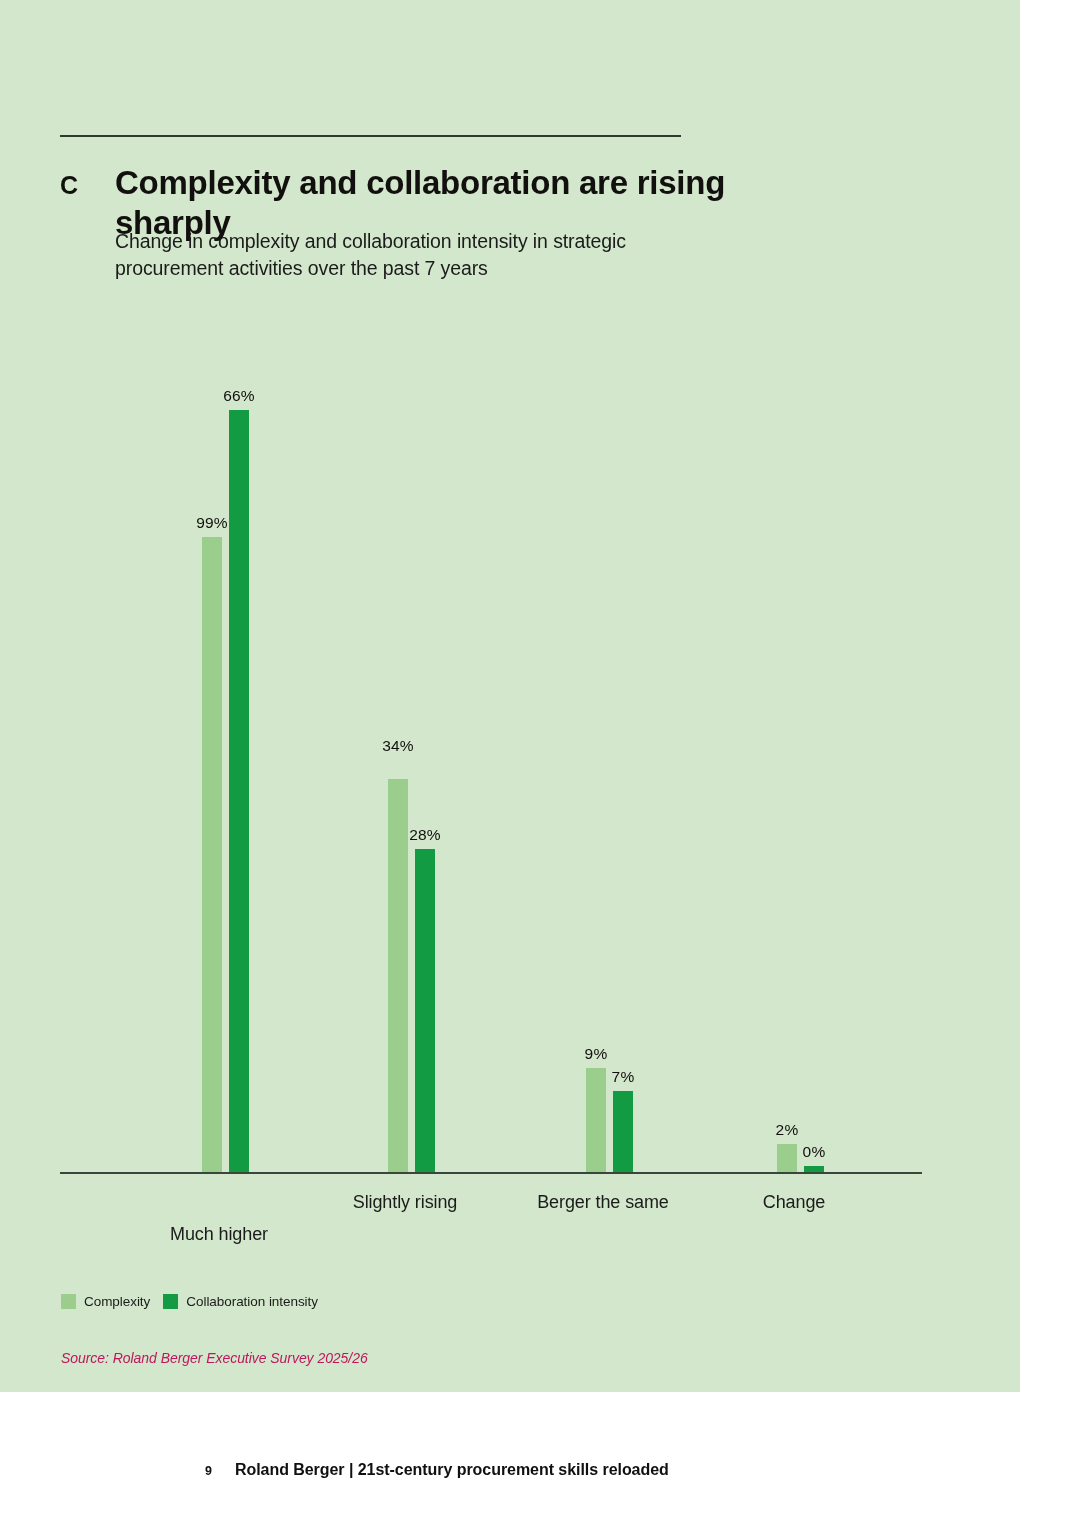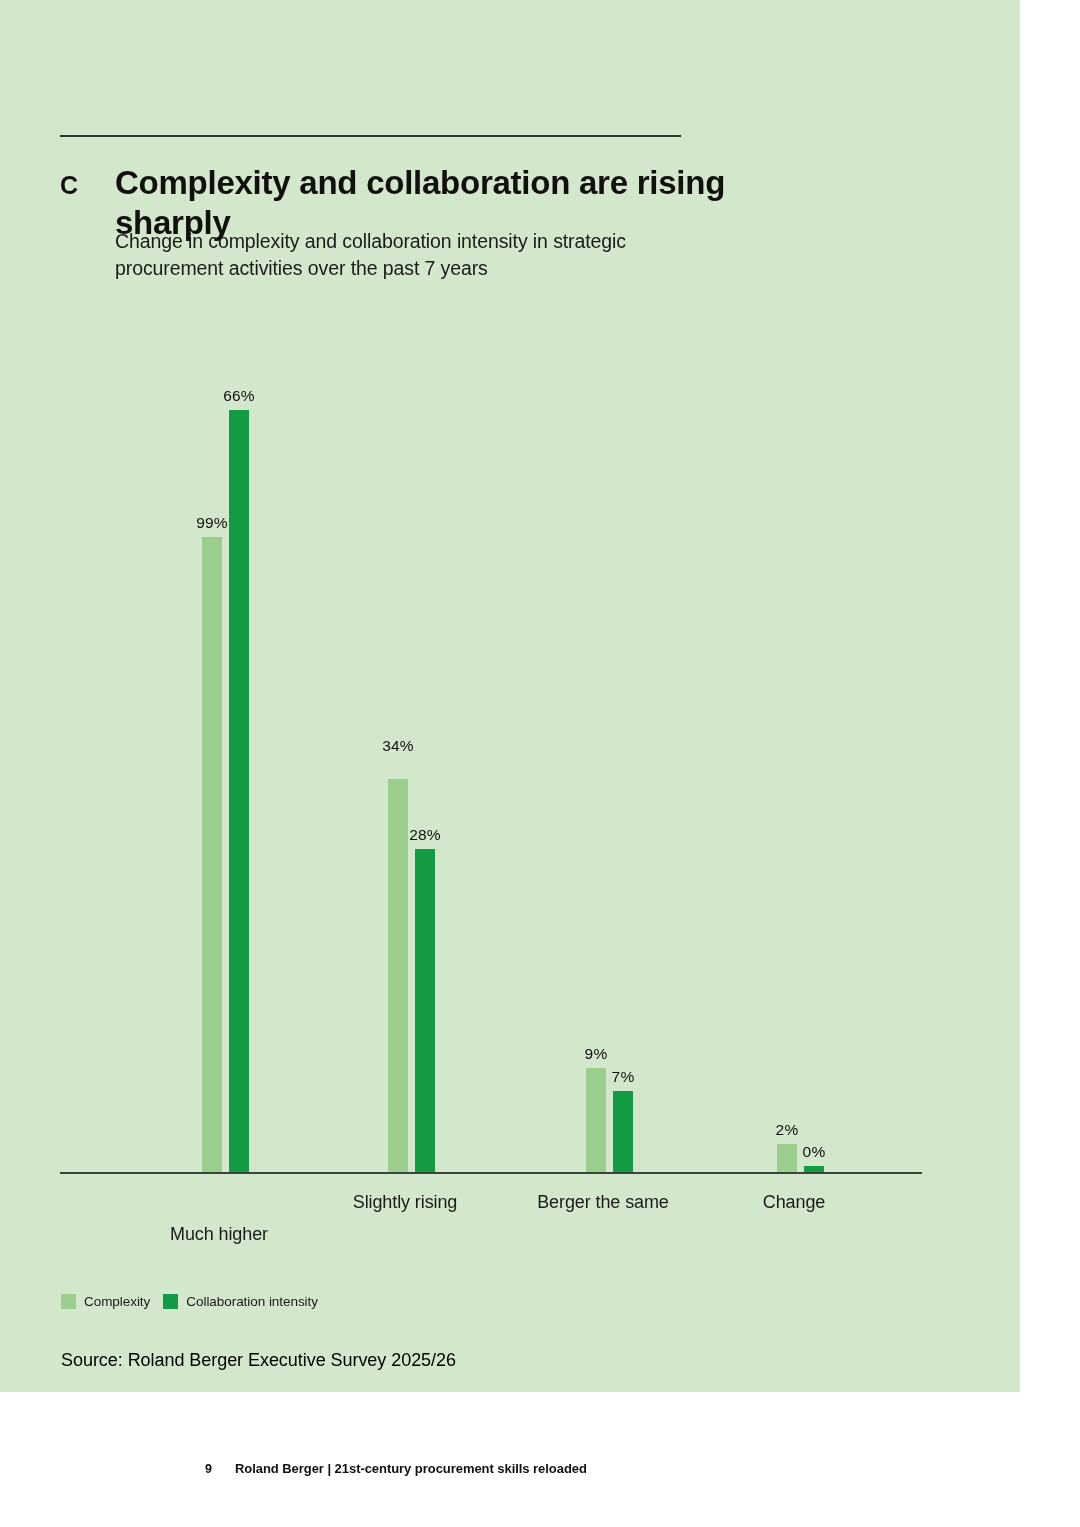--- a/index.html
+++ b/index.html
@@ -165,42 +165,43 @@
     color: #1b1b1b;
     white-space: nowrap;
     letter-spacing: -0.05px;
   }
 
   
   .source {
     position: absolute;
     left: 61px;
     top: 1350px;
-    font-size: 18px;
-    font-weight: 400;
-    color: #000000;
+    font-size: 14px;
+    font-weight: 400;
+    color: #be185d;
     letter-spacing: -0.05px;
+    font-style: italic;
   }
 
   
   .footer {
     position: absolute;
     left: 205px;
     top: 1461px;
     display: flex;
     align-items: baseline;
     gap: 23px;
   }
   .footer-page {
     font-size: 12.5px;
     font-weight: 600;
     color: #12100e;
   }
   .footer-text {
-    font-size: 13px;
+    font-size: 16px;
     font-weight: 600;
     color: #12100e;
     letter-spacing: -0.05px;
     white-space: nowrap;
   }
 
   
   .watermark {
     position: absolute;
     left: 8px;

